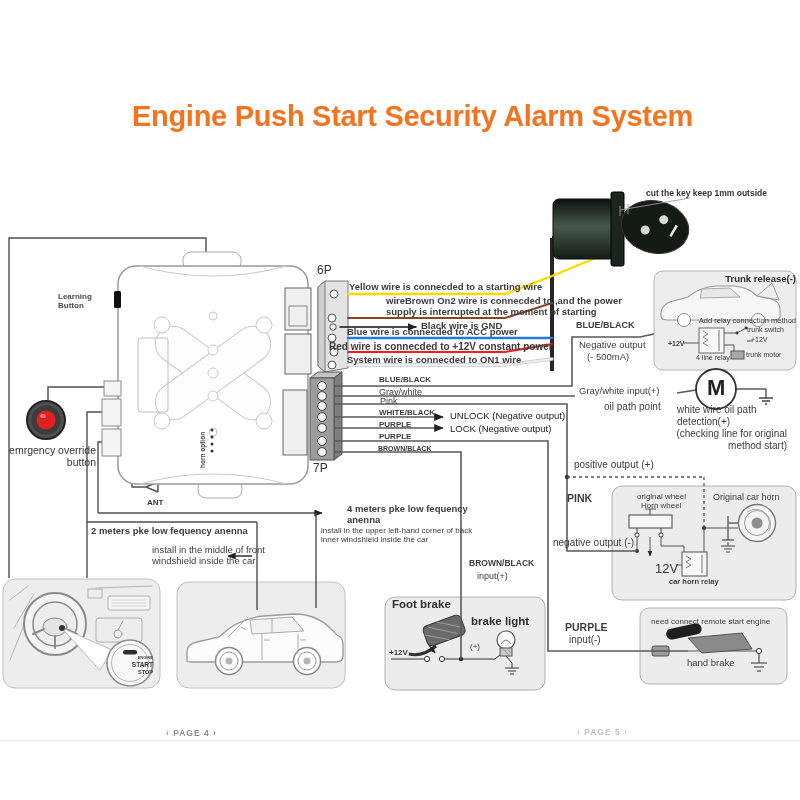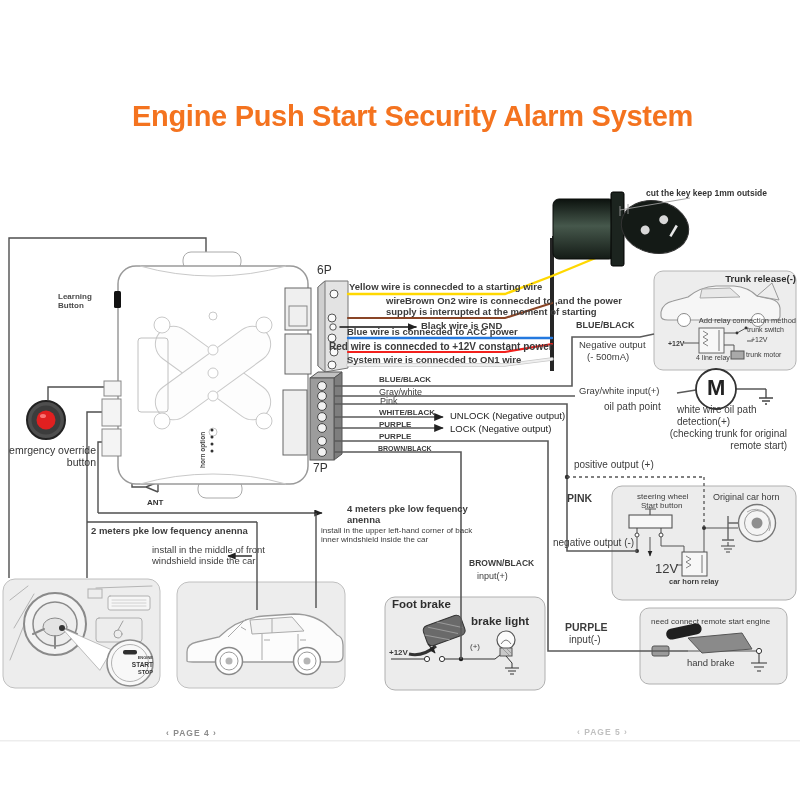--- a/index.html
+++ b/index.html
@@ -291,27 +291,27 @@
 <span class="lbl" style="left:751px;top:336px;font-size:7px;">+12V</span>
 <span class="lbl" style="left:746px;top:351px;font-size:7px;">trunk motor</span>
 
 <span class="lbl b" style="left:576px;top:320px;font-size:9px;">BLUE/BLACK</span>
 <span class="lbl" style="left:579px;top:340px;font-size:9.5px;">Negative output</span>
 <span class="lbl" style="left:587px;top:352px;font-size:9.5px;">(- 500mA)</span>
 <span class="lbl" style="left:579px;top:386px;font-size:9.5px;">Gray/white  input(+)</span>
 <span class="lbl b" style="left:707px;top:375px;font-size:22px;color:#222;">M</span>
 <span class="lbl" style="left:604px;top:401px;font-size:10px;">oil path point</span>
 <span class="lbl w" style="left:677px;top:404px;width:113px;font-size:10px;">white wire oil path detection(+)</span>
-<span class="lbl w c" style="left:659px;top:428px;width:128px;font-size:10px;">(checking trunk for original remote start)</span>
+<span class="lbl w c" style="left:659px;top:428px;width:128px;font-size:10px;">(checking line for original method start)</span>
 
 <span class="lbl" style="left:574px;top:459px;font-size:10px;">positive output  (+)</span>
 <span class="lbl b" style="left:567px;top:492px;font-size:10.5px;">PINK</span>
 <span class="lbl" style="left:553px;top:537px;font-size:10px;">negative output  (-)</span>
-<span class="lbl" style="left:637px;top:492px;font-size:8px;">steering wheel</span>
-<span class="lbl" style="left:641px;top:501px;font-size:8px;">Start button</span>
+<span class="lbl" style="left:637px;top:492px;font-size:8px;">original wheel</span>
+<span class="lbl" style="left:641px;top:501px;font-size:8px;">Horn wheel</span>
 <span class="lbl" style="left:713px;top:492px;font-size:9px;">Original car horn</span>
 <span class="lbl" style="left:655px;top:562px;font-size:13px;">12V</span>
 <span class="lbl b" style="left:669px;top:578px;font-size:7.5px;">car horn relay</span>
 
 <span class="lbl b" style="left:469px;top:559px;font-size:8.5px;">BROWN/BLACK</span>
 <span class="lbl" style="left:477px;top:571px;font-size:9px;">input(+)</span>
 <span class="lbl b" style="left:392px;top:598px;font-size:11.5px;color:#2e2e2e;">Foot brake</span>
 <span class="lbl b" style="left:389px;top:648px;font-size:8px;">+12V</span>
 <span class="lbl" style="left:470px;top:642px;font-size:8px;">(+)</span>
 <span class="lbl b" style="left:471px;top:615px;font-size:11.5px;color:#2e2e2e;">brake light</span>

